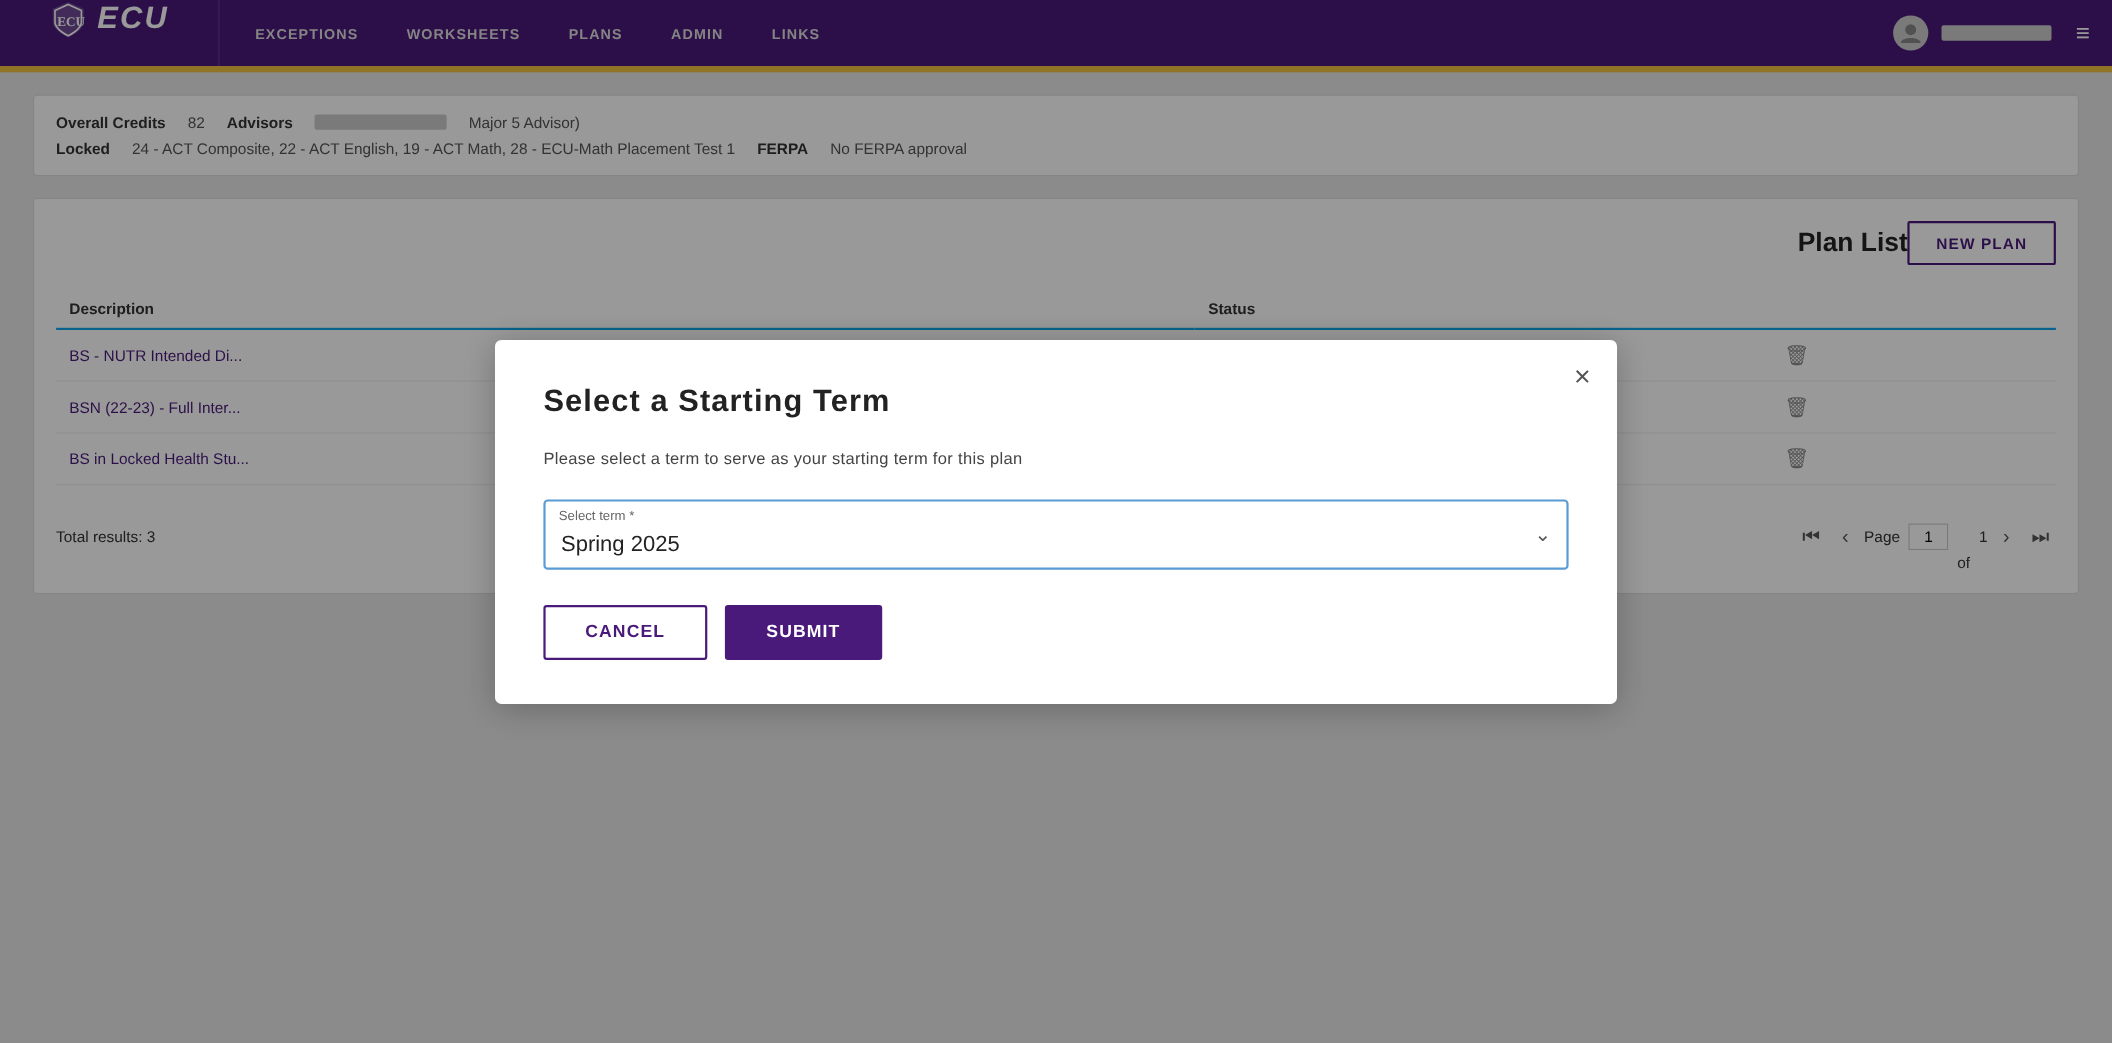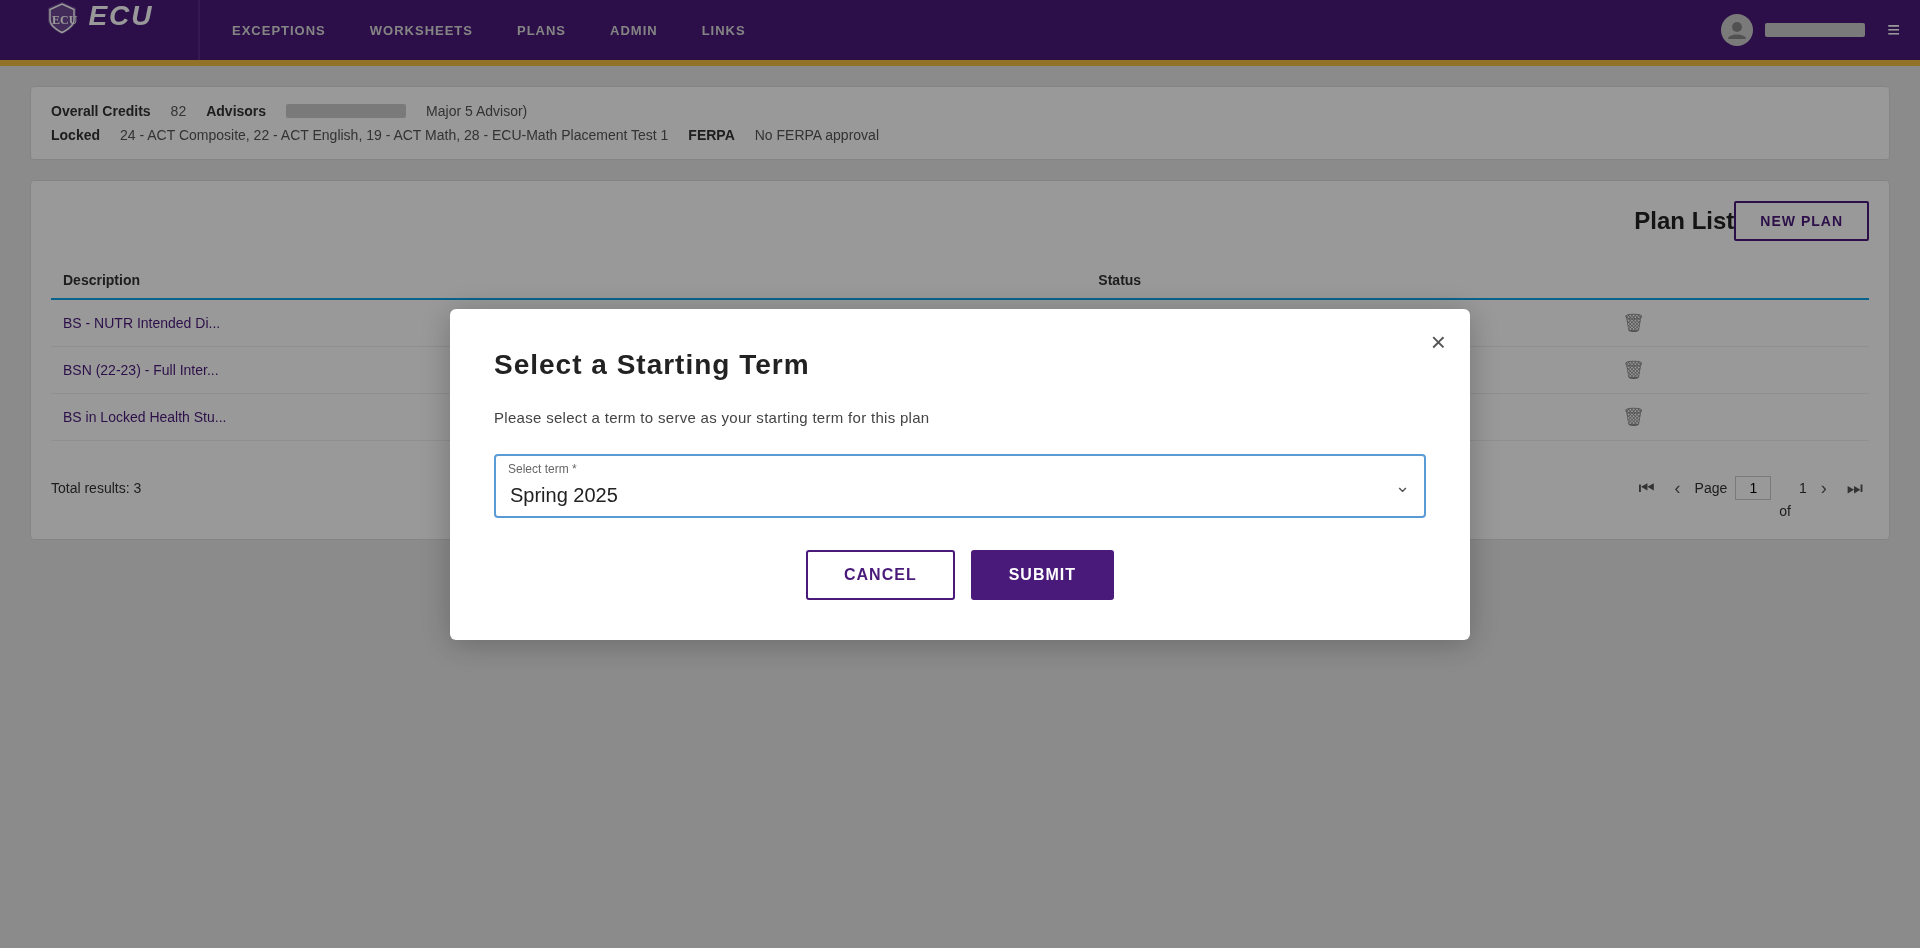--- a/index.html
+++ b/index.html
@@ -275,21 +275,21 @@
       position: absolute;
       right: 16px;
       top: 50%;
       transform: translateY(-50%);
       pointer-events: none;
       color: #555;
       font-size: 18px;
     }
     .modal-actions {
       display: flex;
-      justify-content: center;
+      justify-content: flex-start;
       gap: 16px;
     }
     .cancel-btn {
       border: 2px solid #4a1a7a;
       color: #4a1a7a;
       background: #fff;
       font-size: 16px;
       font-weight: bold;
       letter-spacing: 1px;
       padding: 14px 36px;

